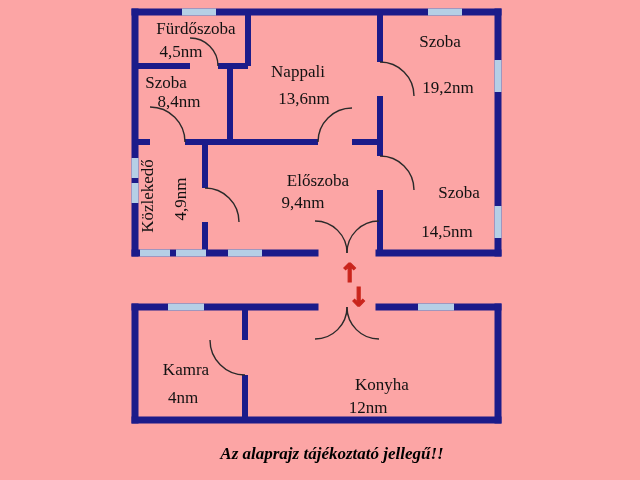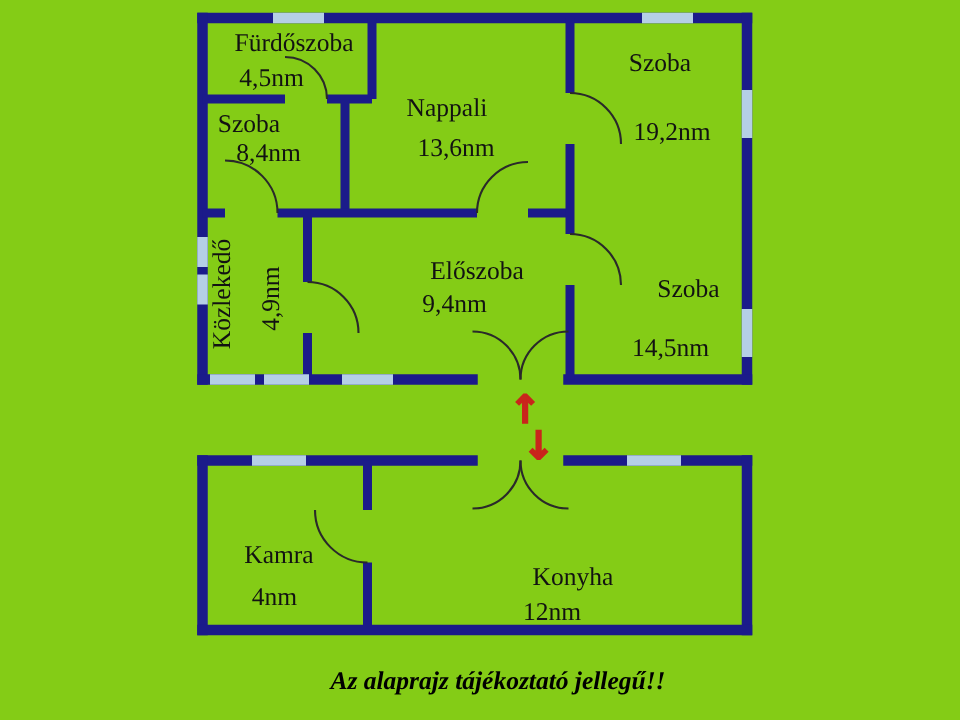--- a/index.html
+++ b/index.html
@@ -1,19 +1,19 @@
 <!DOCTYPE html>
 <html style="--wall: #1b1b8a; --window: #b5cfe6; --arrow: #c9251c; --background: #ffffff;"><head>
 <meta charset="utf-8">
 <style>
   html,body{margin:0;padding:0;background:#fff;}
   .canvas{
     position:relative;
     width:640px;height:480px;
-    background:#84cc16;
+    background:#fca5a5;
     font-family:"Liberation Serif", serif;
     overflow:hidden;
   }
   svg{display:block;}
   .w-out{stroke:var(--wall,#1b1b8a);stroke-width:7;stroke-linecap:square;fill:none;}
   .w-in{stroke:var(--wall,#1b1b8a);stroke-width:6;stroke-linecap:butt;fill:none;}
   .win{stroke:var(--window,#b5cfe6);stroke-width:7;stroke-linecap:butt;fill:none;}
   .door{stroke:#2a2a2a;stroke-width:1.4;fill:none;}
   .lbl{font-family:"Liberation Serif",serif;font-size:17px;fill:#121212;}
   .arrow-glyph{font-family:"DejaVu Sans",sans-serif;font-size:26px;font-weight:bold;

